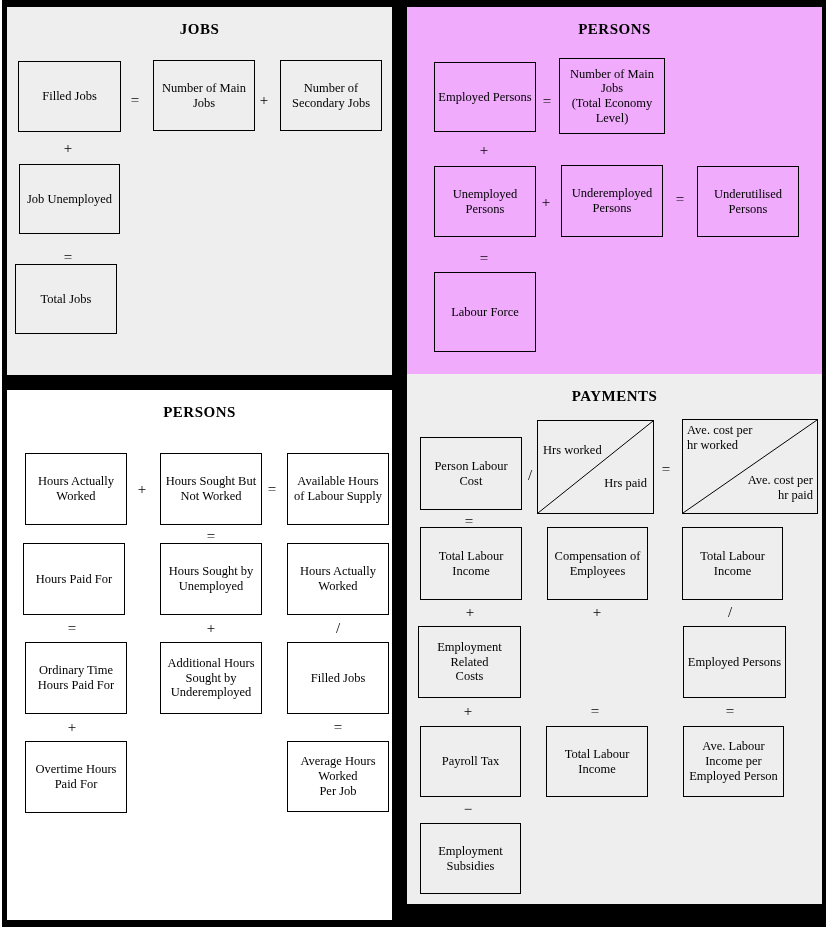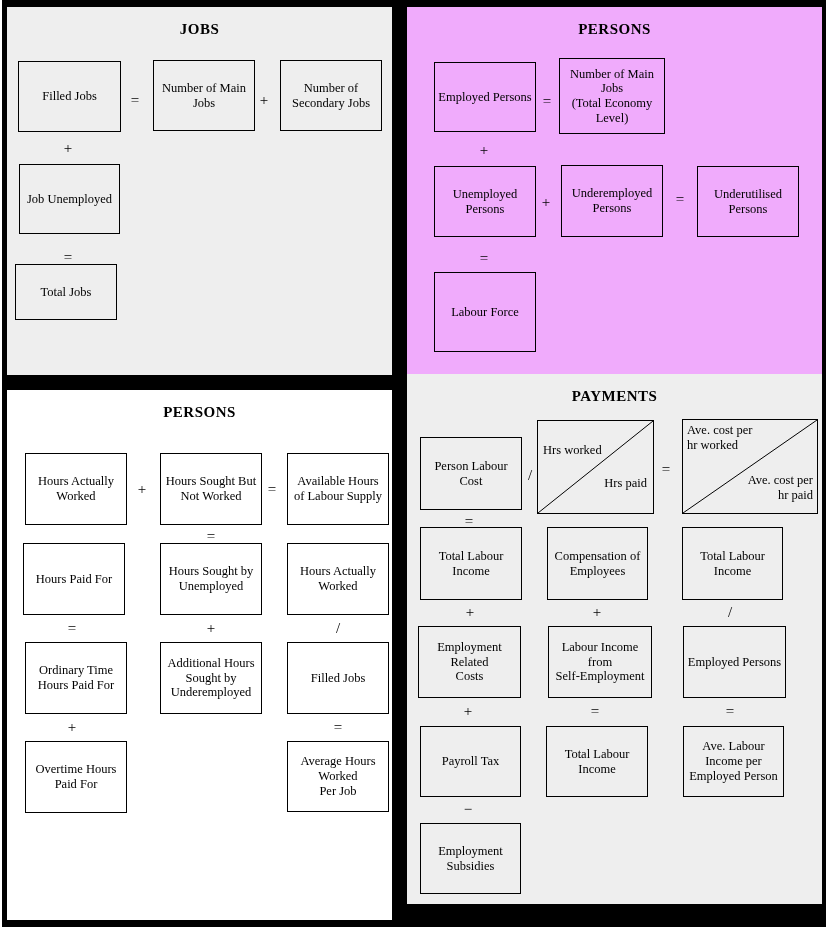--- a/index.html
+++ b/index.html
@@ -53,21 +53,21 @@
     <div class="box" style="left:273px;top:53px;width:102px;height:71px">
       <span class="box-label">Number of
 Secondary Jobs</span>
     </div>
 
     <span class="op" style="left:46px;top:134px">+</span>
     <div class="box" style="left:12px;top:157px;width:101px;height:70px">
       <span class="box-label">Job Unemployed</span>
     </div>
     <span class="op" style="left:46px;top:243px">=</span>
-    <div class="box" style="left:8px;top:257px;width:102px;height:56px">
+    <div class="box" style="left:8px;top:257px;width:102px;height:70px">
       <span class="box-label">Total Jobs</span>
     </div>
   </div>
 
   <div class="quadrant" id="quad-persons" style="background:#f0abfc">
     <div class="quad-title">PERSONS</div>
 
     <div class="box" style="left:27px;top:55px;width:102px;height:70px">
       <span class="box-label">Employed Persons</span>
     </div>
@@ -209,25 +209,20 @@
 
     <span class="op" style="left:48px;top:231px">+</span>
     <span class="op" style="left:175px;top:231px">+</span>
     <span class="op" style="left:308px;top:231px">/</span>
 
     <div class="box" style="left:11px;top:252px;width:103px;height:72px">
       <span class="box-label">Employment
 Related
 Costs</span>
     </div>
-    <div class="box" style="left:141px;top:252px;width:104px;height:72px">
-      <span class="box-label">Labour Income
-from
-Self-Employment</span>
-    </div>
     <div class="box" style="left:276px;top:252px;width:103px;height:72px">
       <span class="box-label">Employed Persons</span>
     </div>
 
     <span class="op" style="left:46px;top:330px">+</span>
     <span class="op" style="left:173px;top:330px">=</span>
     <span class="op" style="left:308px;top:330px">=</span>
 
     <div class="box" style="left:13px;top:352px;width:101px;height:71px">
       <span class="box-label">Payroll Tax</span>

